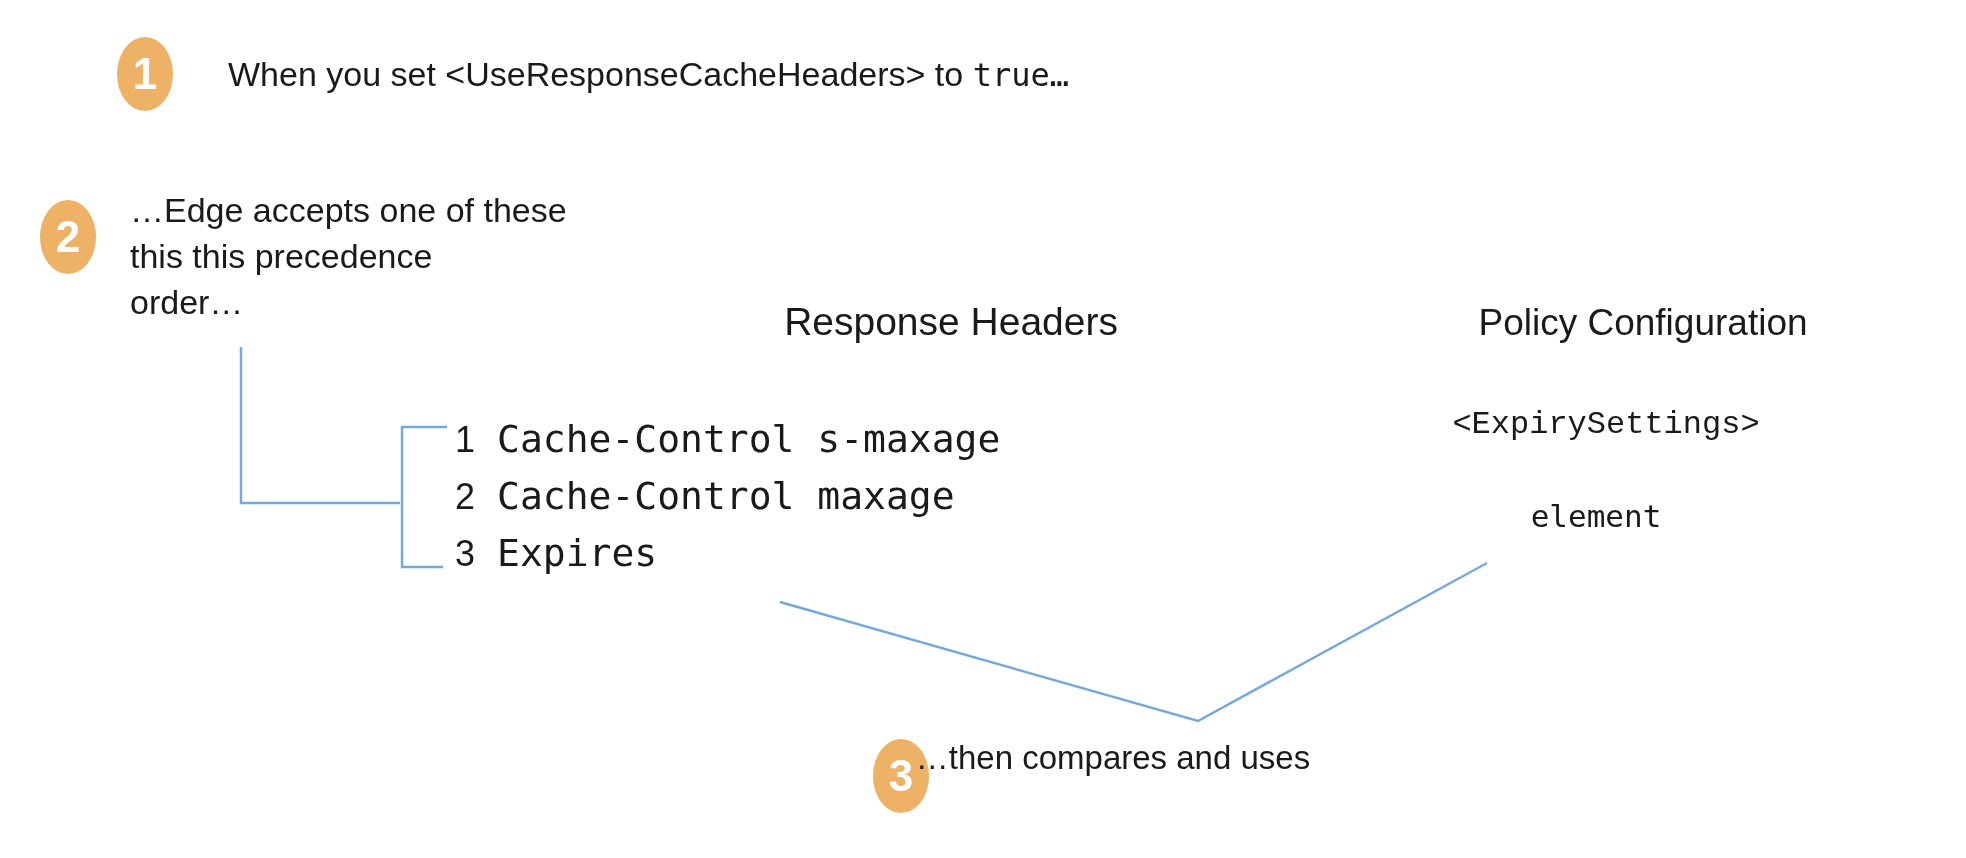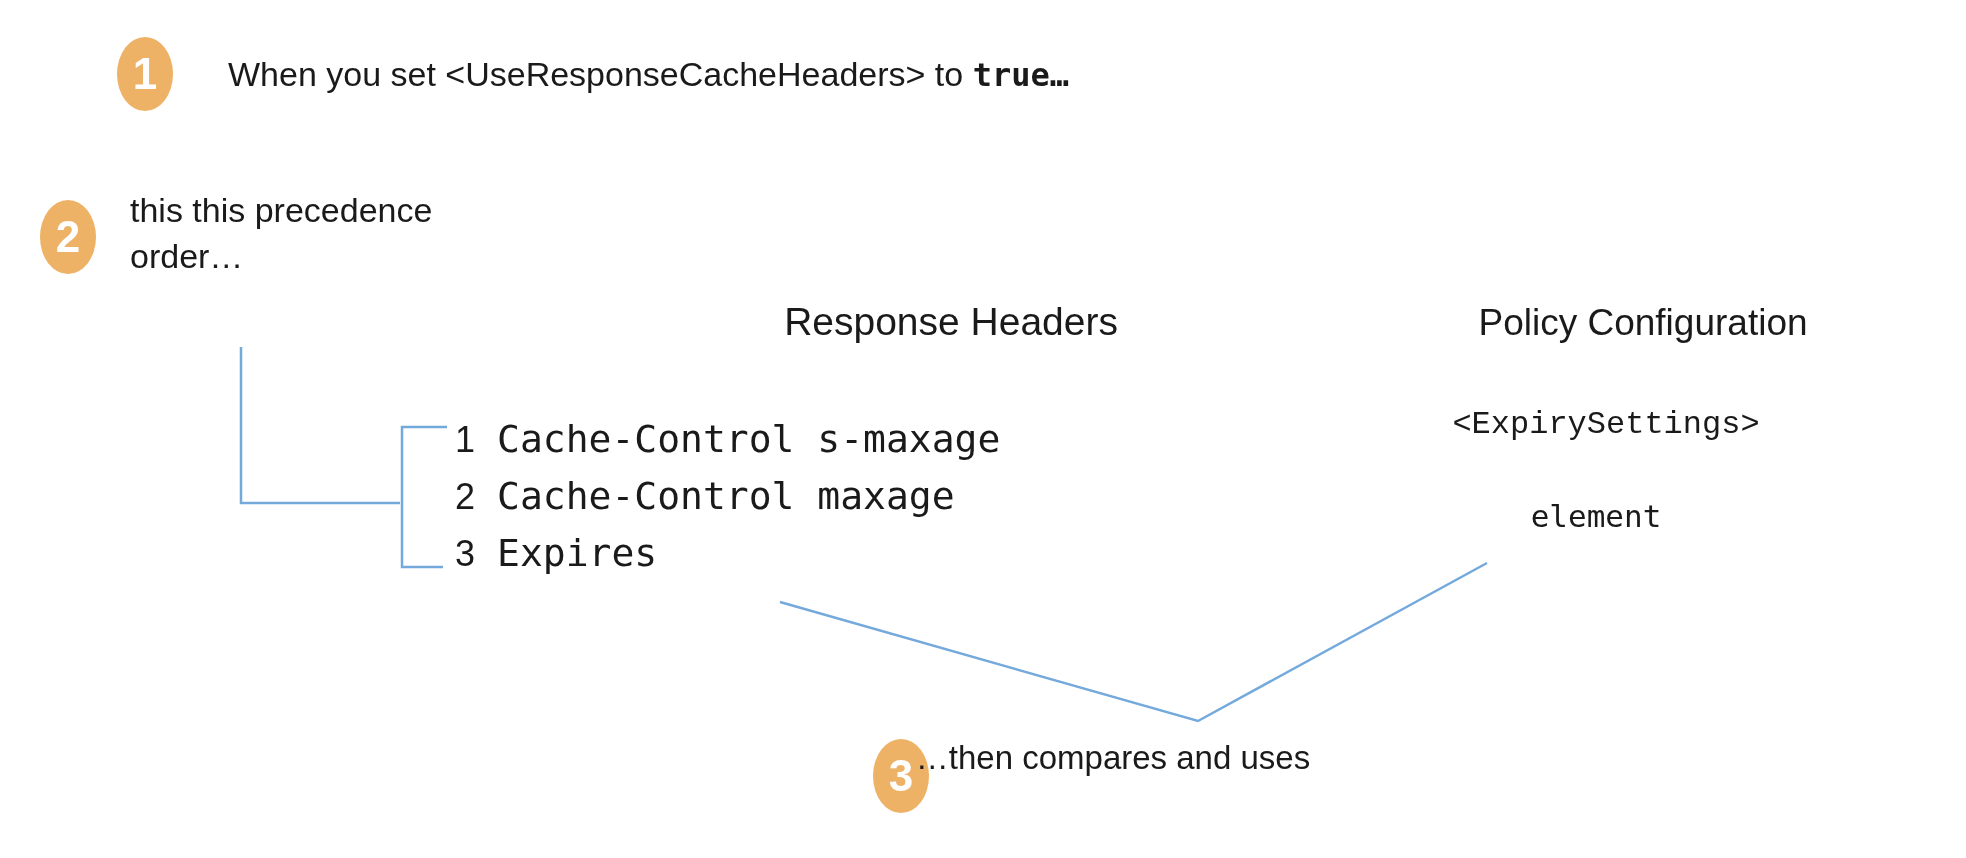--- a/index.html
+++ b/index.html
@@ -42,21 +42,21 @@
     font-size: 44px;
     font-weight: bold;
   }
   .step-text { position: absolute; font-size: 34px; }
   .step1-text {
     left: 228px; top: 50px;
     line-height: 48px;
     white-space: nowrap;
   }
   .mono { font-family: "DejaVu Sans Mono", monospace; }
-  .step1-code { font-size: 32px; font-weight: bold; }
+  .step1-code { font-size: 32px; }
   .step2-text {
     left: 130px; top: 187px;
     line-height: 46px;
   }
   .col-heading {
     position: absolute;
     width: 600px;
     text-align: center;
     white-space: nowrap;
   }
@@ -126,20 +126,21 @@
     <span>1</span>
   </div>
   <div class="step-text step1-text">
     <span>When you set &lt;UseResponseCacheHeaders&gt; to </span><span class="mono step1-code">true…</span>
   </div>
 
   <div class="badge badge-2">
     <span>2</span>
   </div>
   <div class="step-text step2-text">
+    <div>…Edge accepts one of these</div>
     <div>this this precedence</div>
     <div>order…</div>
   </div>
 
   <div class="col-heading rh-heading">Response Headers</div>
   <div class="col-heading pc-heading">Policy Configuration</div>
 
   <div class="precedence-list">
     <div class="precedence-row">
       <span class="precedence-rank">1</span>

